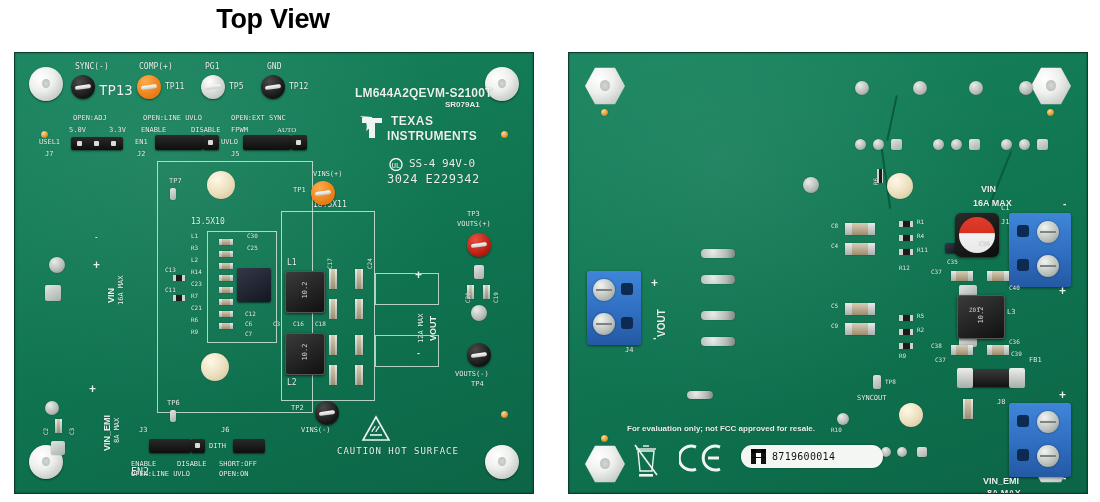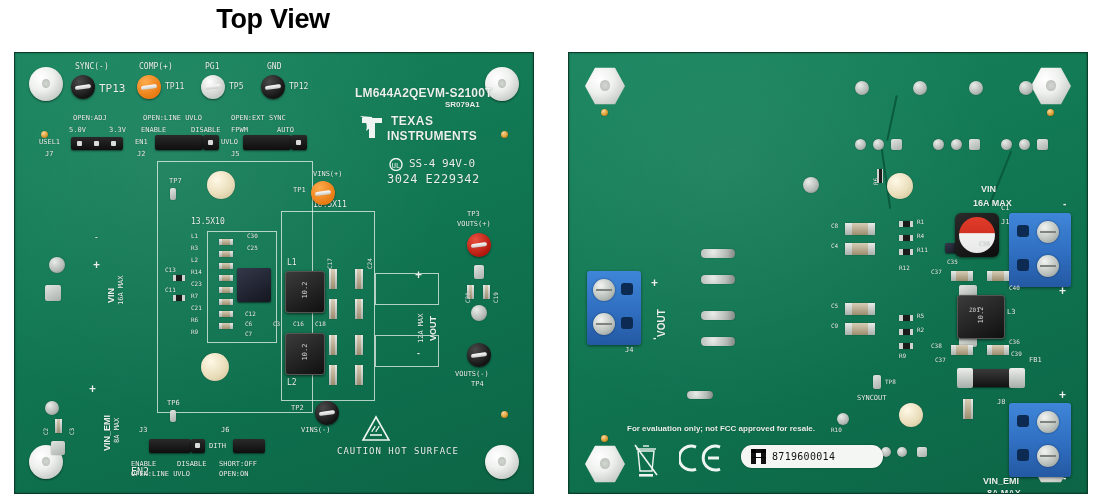--- a/index.html
+++ b/index.html
@@ -119,21 +119,21 @@
       <div class="standoff" style="left:14px;top:14px;"></div>
       <div class="standoff" style="left:470px;top:14px;"></div>
       <div class="standoff" style="left:14px;top:392px;"></div>
       <div class="standoff" style="left:470px;top:392px;"></div>
       <div class="via" style="left:26px;top:78px;"></div>
       <div class="via" style="left:486px;top:78px;"></div>
       <div class="via" style="left:486px;top:358px;"></div>
 
       <div class="silk" style="left:60px;top:10px;font-size:8px;">SYNC(-)</div>
       <div class="tp black" style="left:56px;top:22px;"></div>
-      <div class="silk" style="left:84px;top:30px;font-size:11px;">TP13</div>
+      <div class="silk" style="left:84px;top:30px;font-size:14px;">TP13</div>
 
       <div class="silk" style="left:124px;top:10px;font-size:8px;">COMP(+)</div>
       <div class="tp orange" style="left:122px;top:22px;"></div>
       <div class="silk" style="left:150px;top:30px;font-size:8px;">TP11</div>
 
       <div class="silk" style="left:190px;top:10px;font-size:8px;">PG1</div>
       <div class="tp white" style="left:186px;top:22px;"></div>
       <div class="silk" style="left:214px;top:30px;font-size:8px;">TP5</div>
 
       <div class="silk" style="left:252px;top:10px;font-size:8px;">GND</div>
@@ -173,21 +173,21 @@
       <div class="silk" style="left:176px;top:74px;font-size:7px;">DISABLE</div>
       <div class="silk" style="left:120px;top:86px;font-size:7px;">EN1</div>
       <div class="silk" style="left:122px;top:98px;font-size:7px;">J2</div>
       <div class="header" style="left:140px;top:82px;width:48px;height:15px;"></div>
       <div class="header" style="left:188px;top:82px;width:16px;height:15px;">
         <div class="hdrpin" style="left:5px;top:5px;"></div>
       </div>
 
       <div class="silk" style="left:216px;top:62px;font-size:7px;">OPEN:EXT SYNC</div>
       <div class="silk" style="left:216px;top:74px;font-size:7px;">FPWM</div>
-      <div class="silk" style="left:262px;top:74px;font-size:7px;">AUTO</div>
+      <div class="silk" style="left:262px;top:74px;font-size:7px;font-family:Liberation Serif, serif;">AUTO</div>
       <div class="silk" style="left:206px;top:86px;font-size:7px;">UVLO</div>
       <div class="silk" style="left:216px;top:98px;font-size:7px;">J5</div>
       <div class="header" style="left:228px;top:82px;width:48px;height:15px;"></div>
       <div class="header" style="left:276px;top:82px;width:16px;height:15px;">
         <div class="hdrpin" style="left:5px;top:5px;"></div>
       </div>
 
       <div class="outline" style="left:142px;top:108px;width:154px;height:250px;"></div>
       <div class="pad" style="left:192px;top:118px;width:28px;height:28px;background:radial-gradient(circle at 35% 30%,#fff8e6,#e8dcb8 60%,#c9bc94 100%);"></div>
       <div class="pad" style="left:186px;top:300px;width:28px;height:28px;background:radial-gradient(circle at 35% 30%,#fff8e6,#e8dcb8 60%,#c9bc94 100%);"></div>

